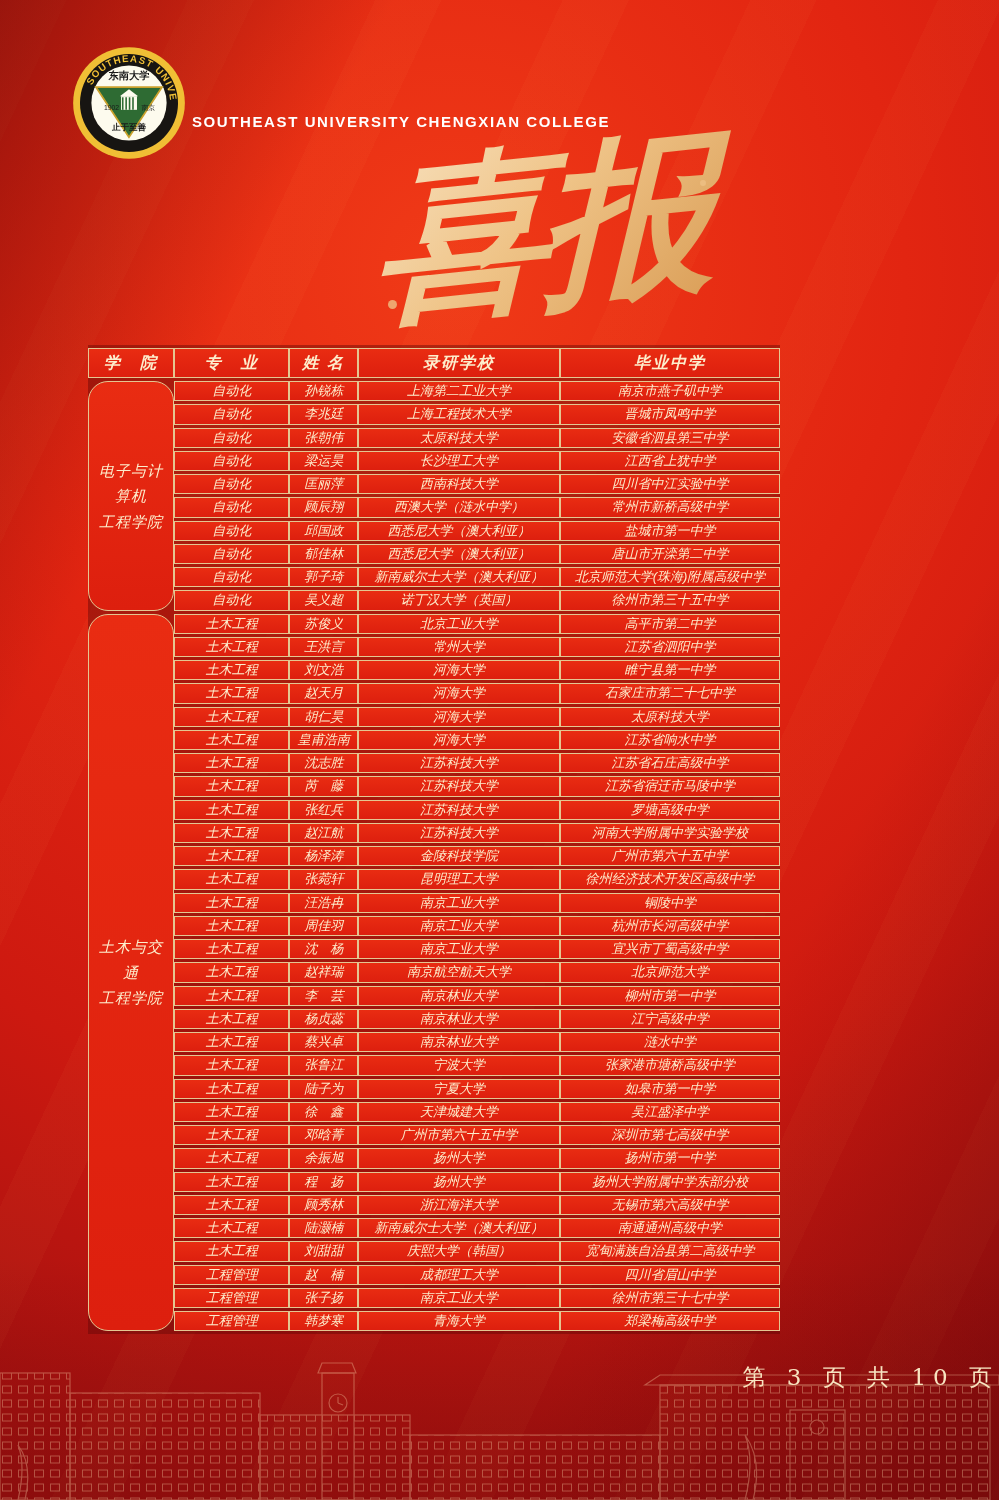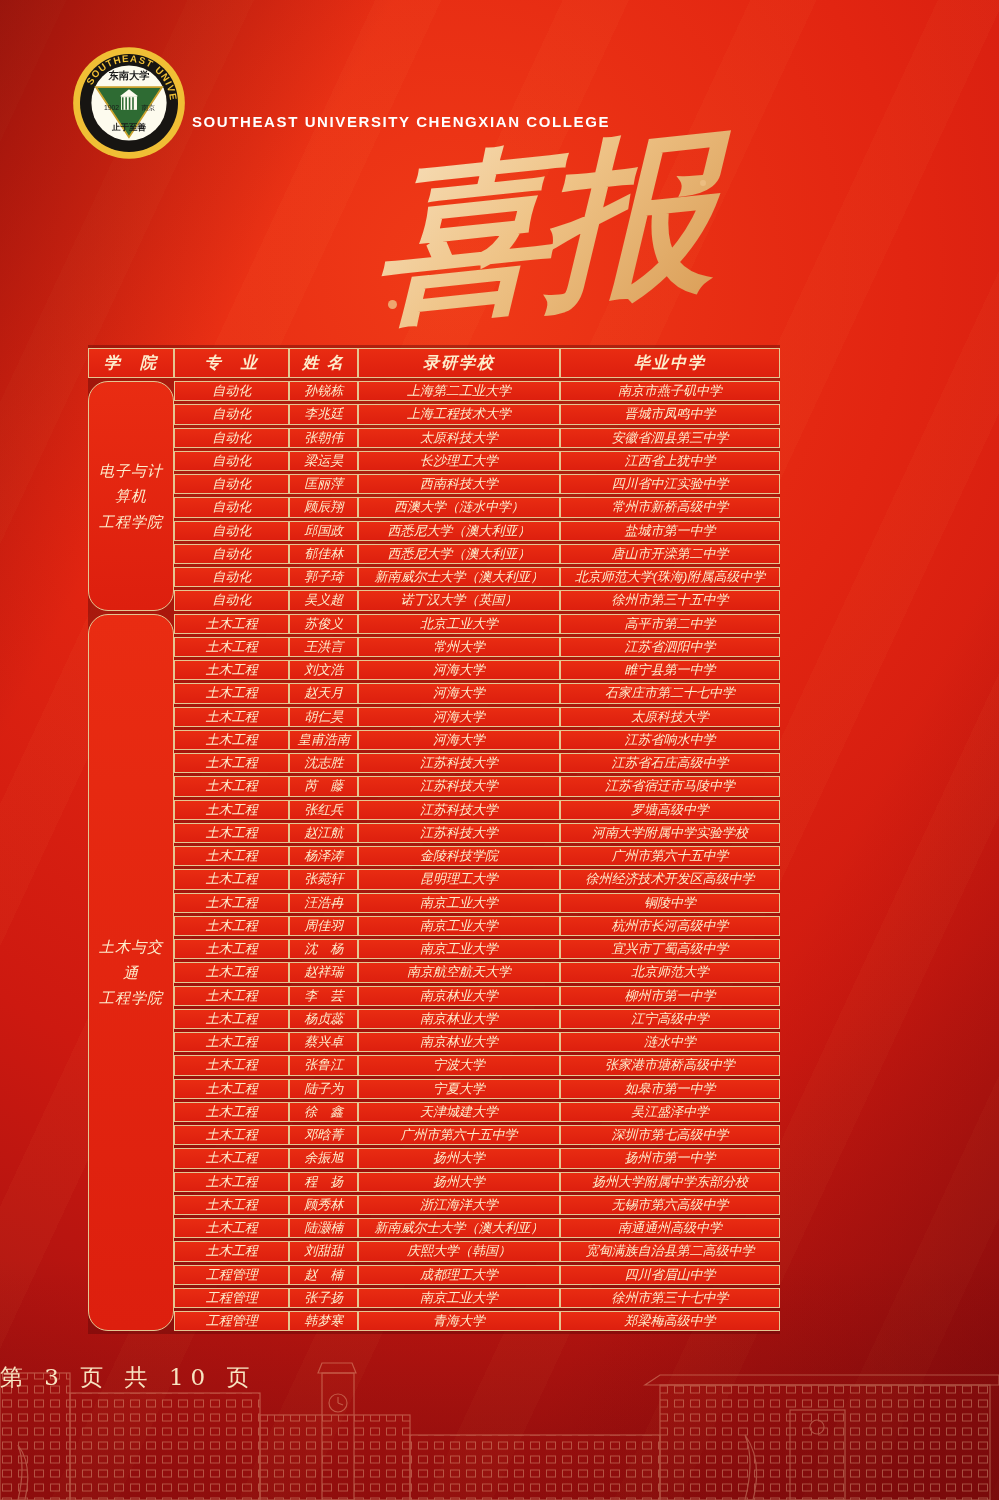--- a/index.html
+++ b/index.html
@@ -61,21 +61,21 @@
   .roster th { font-size:16px; font-weight:bold; height:30px; letter-spacing:2px; }
   .roster td.college {
     font-size:15px; letter-spacing:1px; line-height:1.7;
     white-space:pre-line;
     border-radius:20px;
   }
 
   
   .page-indicator {
     position:absolute; left:0; top:1362px; width:100%;
-    text-align:left; font-size:23px; color:#f7e4c1; letter-spacing:7px;
+    text-align:right; font-size:23px; color:#f7e4c1; letter-spacing:7px;
     font-family:"DejaVu Serif", serif;
   }
 
   .campus-sketch { position:absolute; left:0; bottom:0; width:999px; height:145px; opacity:.33; }
 </style>
 </head>
 <body>
 
 <div class="page">
 

